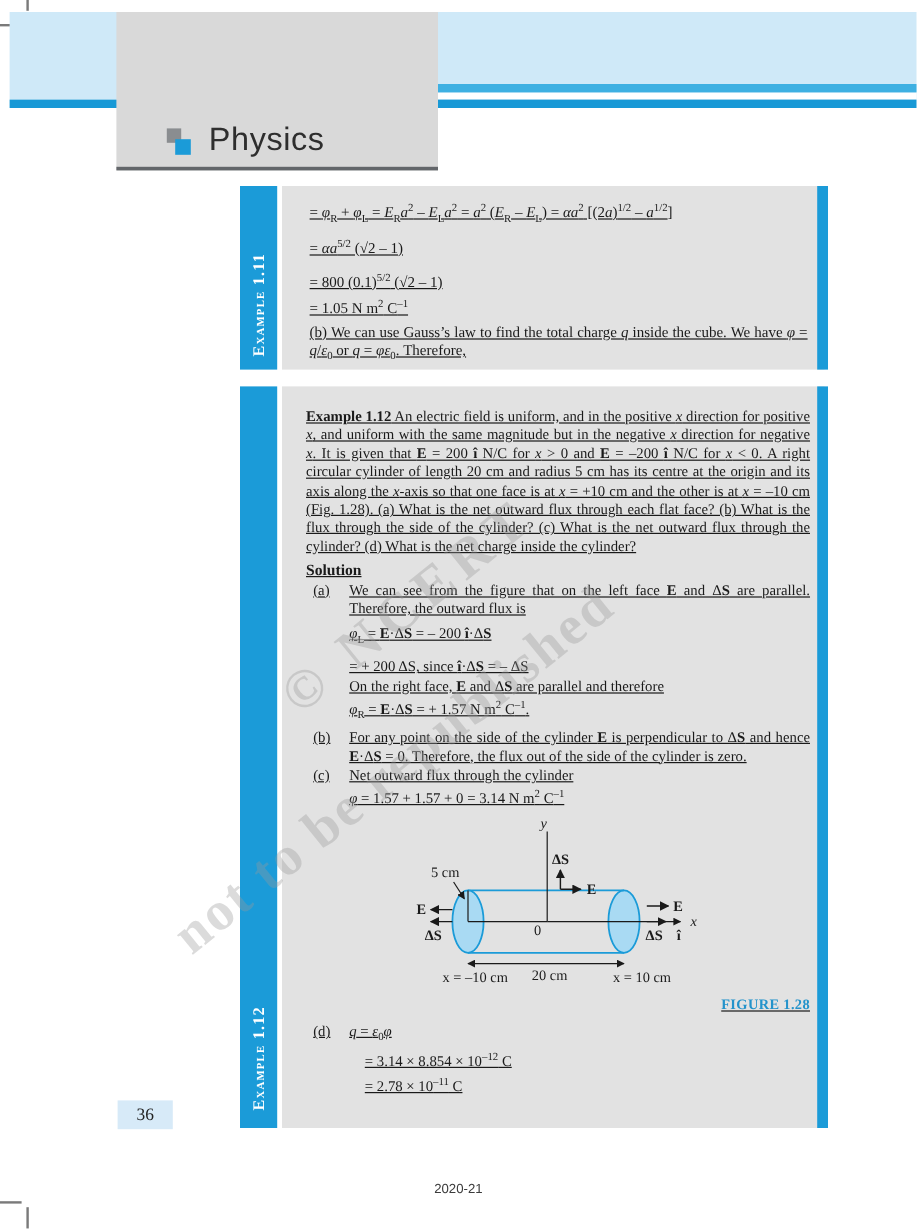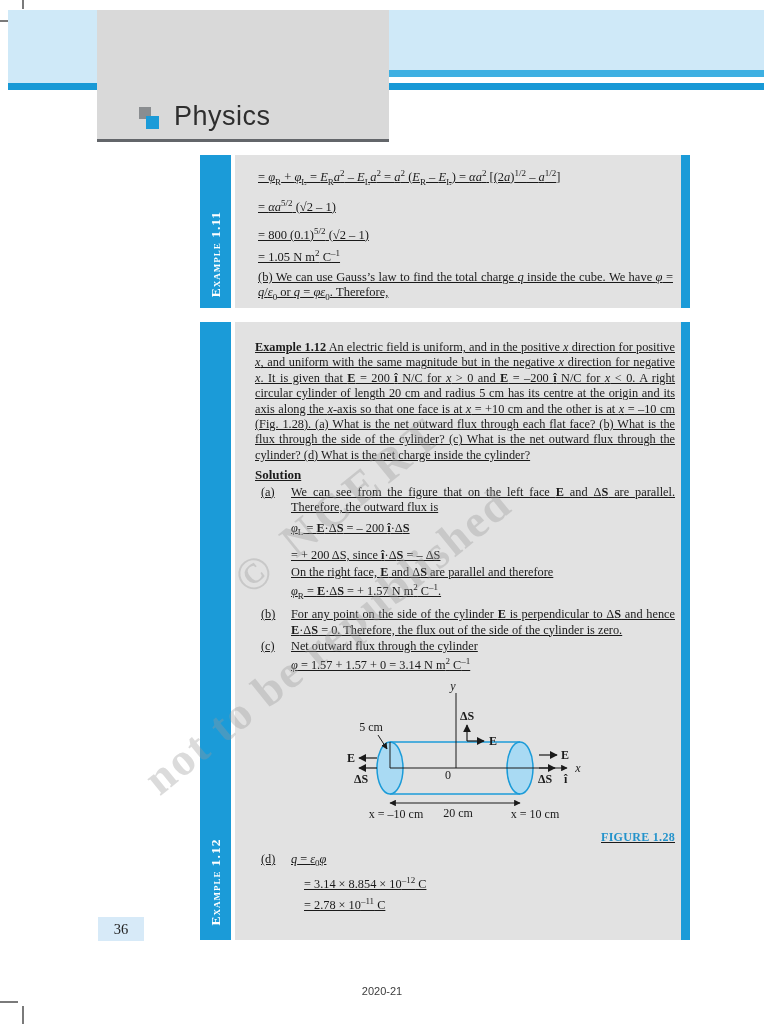--- a/index.html
+++ b/index.html
@@ -11,21 +11,21 @@
   .crop-tl-v { left:22px; top:0; width:2px; height:9px; }
   .crop-tl-h { left:0; top:20px; width:9px; height:2px; }
   .crop-bl-h { left:0; top:1001px; width:18px; height:2px; }
   .crop-bl-v { left:22px; top:1006px; width:2px; height:18px; }
 
   
   .band        { position:absolute; left:8px;  top:10px; width:756px; height:73px; background:#cfe9f8; }
   .stripe-white{ position:absolute; left:345px; top:77px; width:419px; height:6px;  background:#ffffff; }
   .stripe-mid  { position:absolute; left:345px; top:70px; width:419px; height:7px;  background:#3eb0e2; }
   .stripe-dark { position:absolute; left:8px;  top:83px; width:756px; height:7px;  background:#1899d6; }
-  .physics-box { position:absolute; left:97px; top:10px; width:292px; height:129px;
+  .physics-box { position:absolute; left:97px; top:10px; width:268px; height:129px;
                  background:#d9d9d9; border-bottom:3px solid #63666a; }
   .brand { position:absolute; left:42px; bottom:9px; display:flex; align-items:flex-end; gap:13px; }
   .brand-icon { position:relative; width:22px; height:23px; }
   .sq-gray { position:absolute; left:0; top:0; width:12px; height:12px; background:#8a8d90; }
   .sq-blue { position:absolute; left:7px; top:9px; width:13px; height:13px; background:#1b9bd8; }
   .brand-title { font-family:"Liberation Sans", sans-serif; font-size:27px; line-height:1;
                  color:#2e2e2e; letter-spacing:0.5px; }
 
   
   .ex-block { position:absolute; left:200px; width:490px; }

